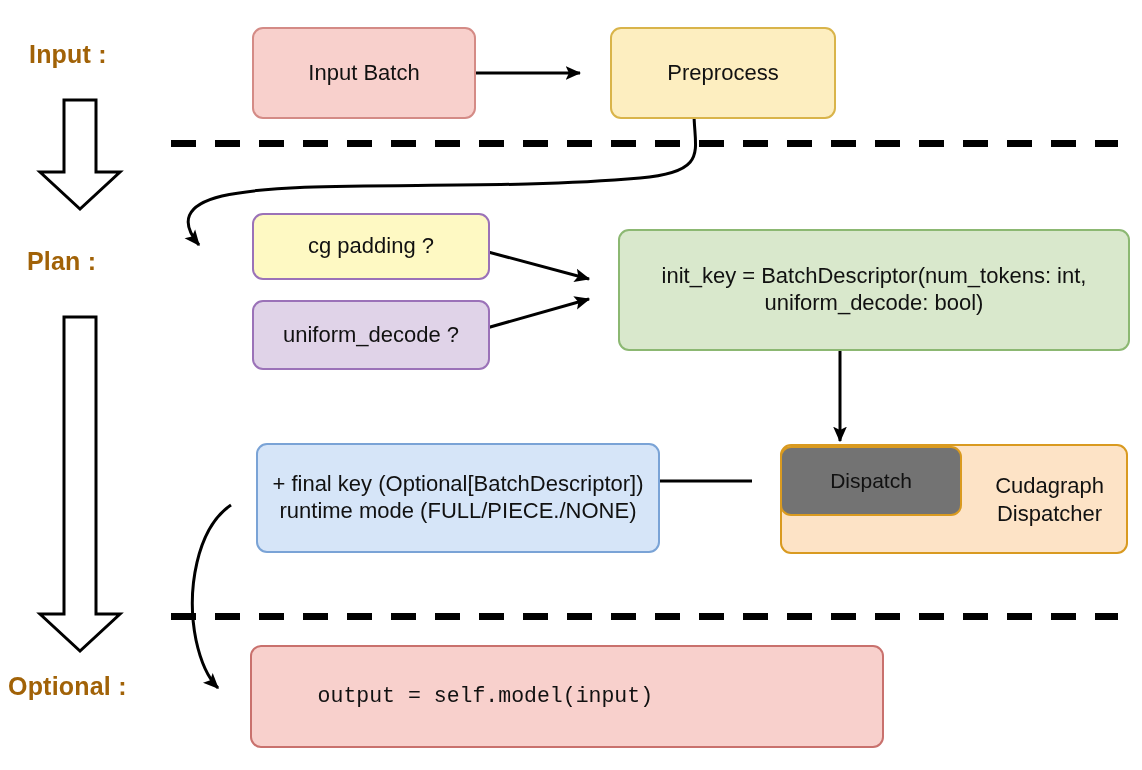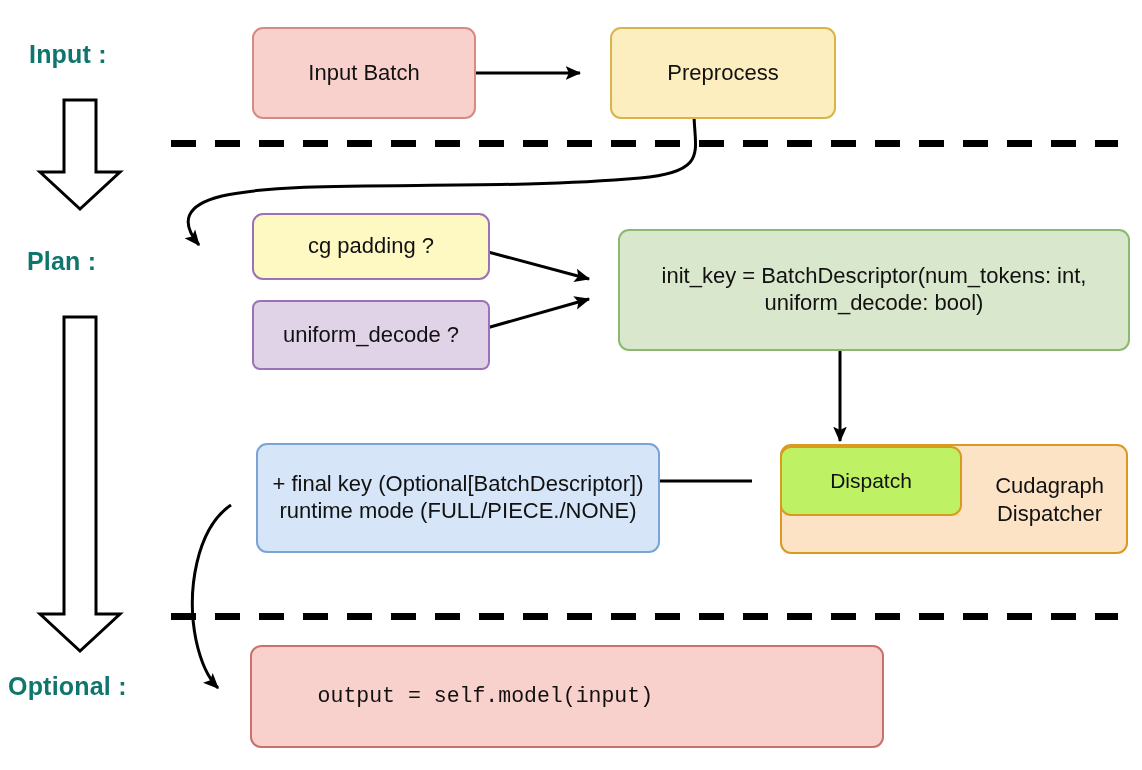--- a/index.html
+++ b/index.html
@@ -21,21 +21,21 @@
     top: 0;
     width: 1142px;
     height: 770px;
     pointer-events: none;
   }
   .stage-label {
     position: absolute;
     font-family: "Liberation Sans", sans-serif;
     font-weight: bold;
     font-size: 25px;
-    color: #0f766e;
+    color: #a16207;
     white-space: nowrap;
     letter-spacing: 0.2px;
   }
   .node {
     position: absolute;
     box-sizing: border-box;
     border-radius: 11px;
     border-width: 2px;
     border-style: solid;
     display: flex;
@@ -61,21 +61,21 @@
   }
   .node.small {
     font-size: 21px;
   }
   .node-input-batch   { background:#f8d0cc; border-color:#d48b86; }
   .node-preprocess    { background:#fdeec0; border-color:#d9b44a; }
   .node-cg-padding    { background:#fef9c3; border-color:#9b72b8; }
   .node-uniform       { background:#e0d3e8; border-color:#9b72b8; }
   .node-init-key      { background:#d9e8cc; border-color:#8cb872; }
   .node-dispatcher    { background:#fde3c6; border-color:#d99a20; }
-  .node-dispatch      { background:#bef264; border-color:#d99a20; }
+  .node-dispatch      { background:#737373; border-color:#d99a20; }
   .node-runtime-mode  { background:#d6e5f8; border-color:#7aa3d6; }
   .node-exec-code     { background:#f8d0cc; border-color:#c9716d; }
   .node-dispatcher .dispatcher-label {
     position: absolute;
     right: 22px;
     top: 50%;
     transform: translateY(-50%);
     text-align: center;
     line-height: 1.25;
   }
@@ -118,21 +118,21 @@
   <div class="stage-label" style="left:29px; top:40px;">Input :</div>
   <div class="stage-label" style="left:27px; top:234px;margin-top:13px;">Plan :</div>
   <div class="stage-label" style="left:8px; top:672px;">Optional :</div>
 
   <div class="node node-input-batch" style="left:224px; top:27px; width:224px; height:92px;">Input Batch</div>
 
   <div class="node node-preprocess" style="left:582px; top:27px; width:226px; height:92px;">Preprocess</div>
 
   <div class="node node-cg-padding" style="left:224px; top:213px; width:238px; height:67px;">cg padding ?</div>
 
-  <div class="node node-uniform" style="left:224px; top:300px; width:238px; height:70px;border-radius:8px;">uniform_decode ?</div>
+  <div class="node node-uniform" style="left:224px; top:300px; width:238px; height:70px;">uniform_decode ?</div>
 
   <div class="node node-dispatcher" style="left:752px; top:444px; width:348px; height:110px; display:block;">
     <div class="dispatcher-label">
       <div>Cudagraph</div>
       <div>Dispatcher</div>
     </div>
   </div>
 
   <div class="node node-init-key" style="left:590px; top:229px; width:512px; height:122px;">
     <div>

